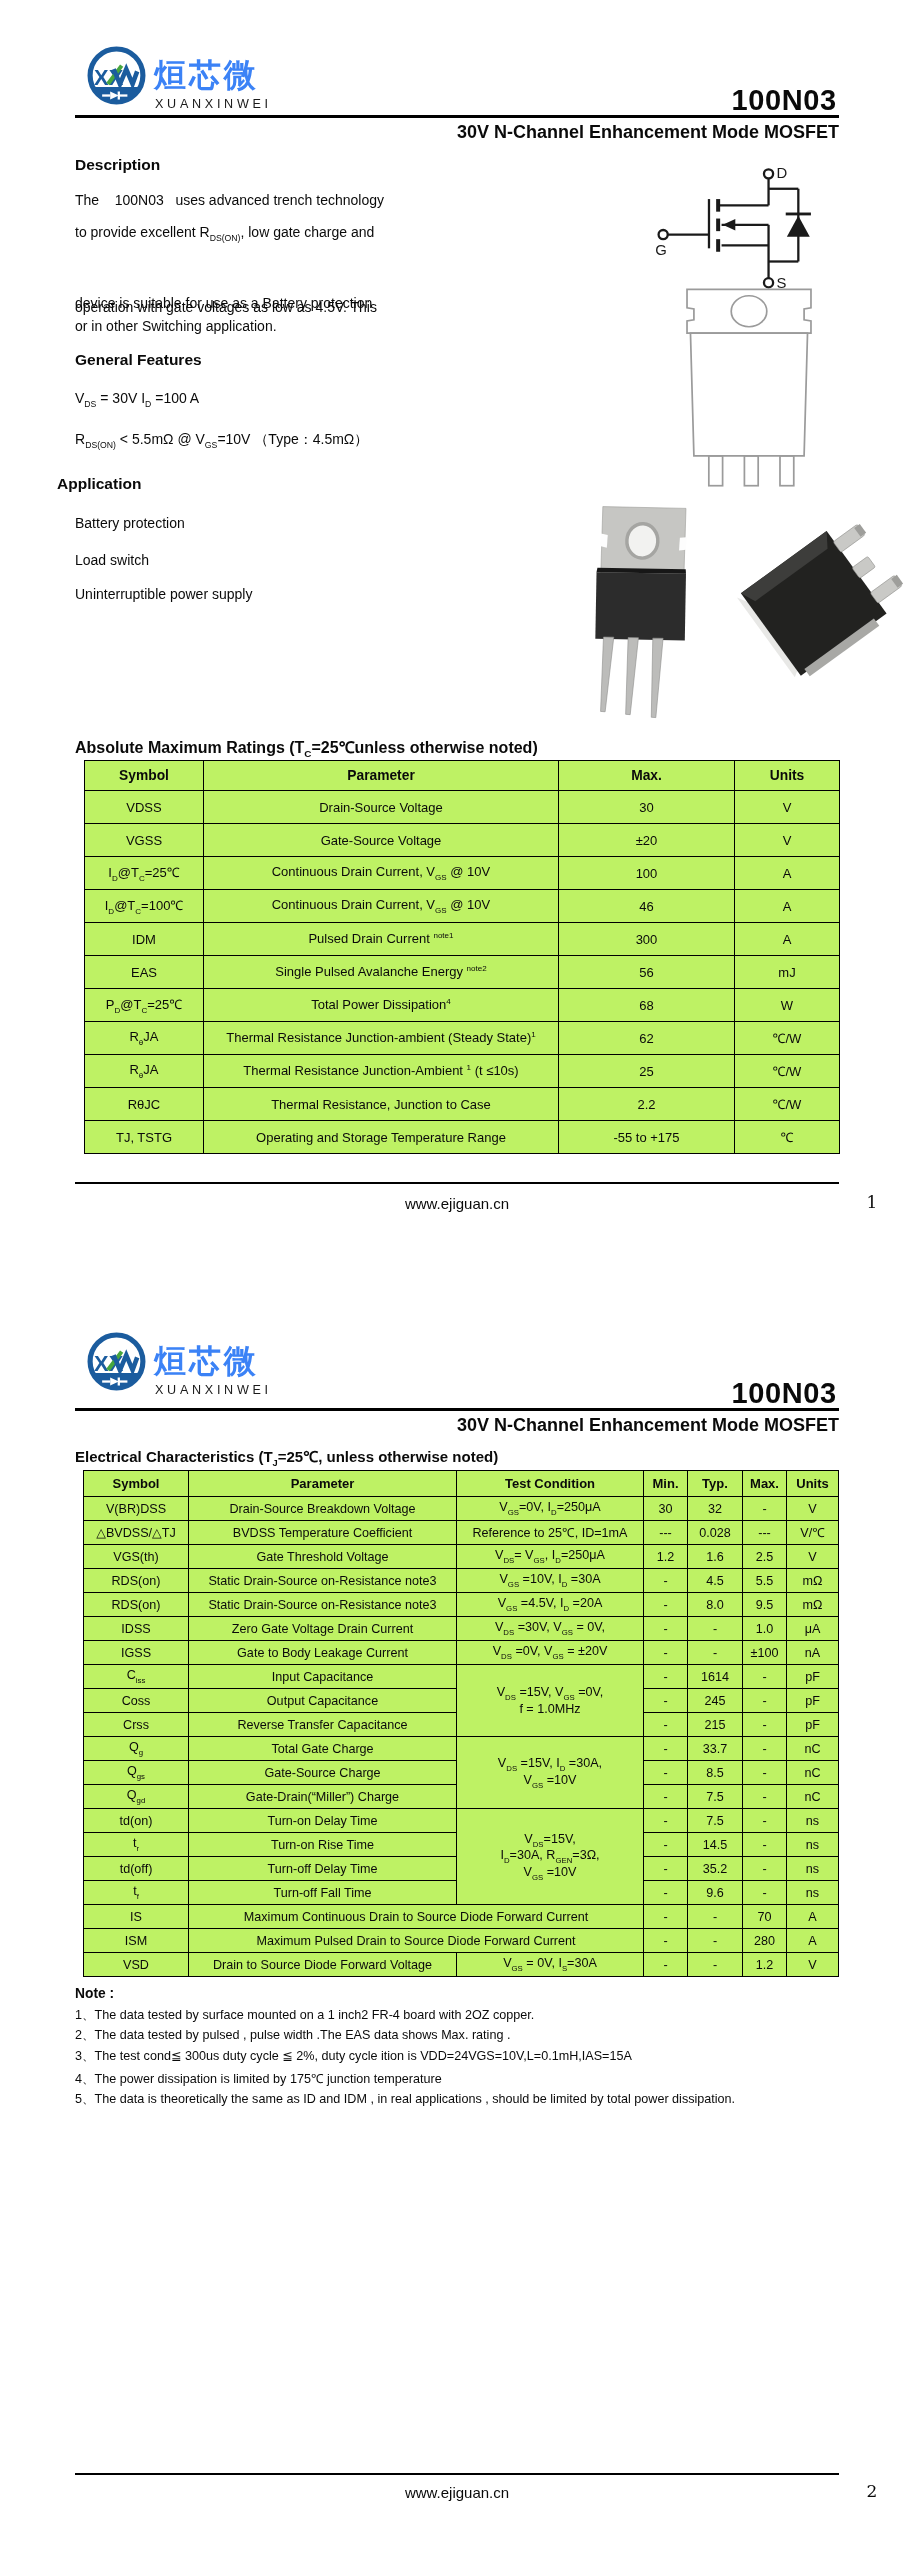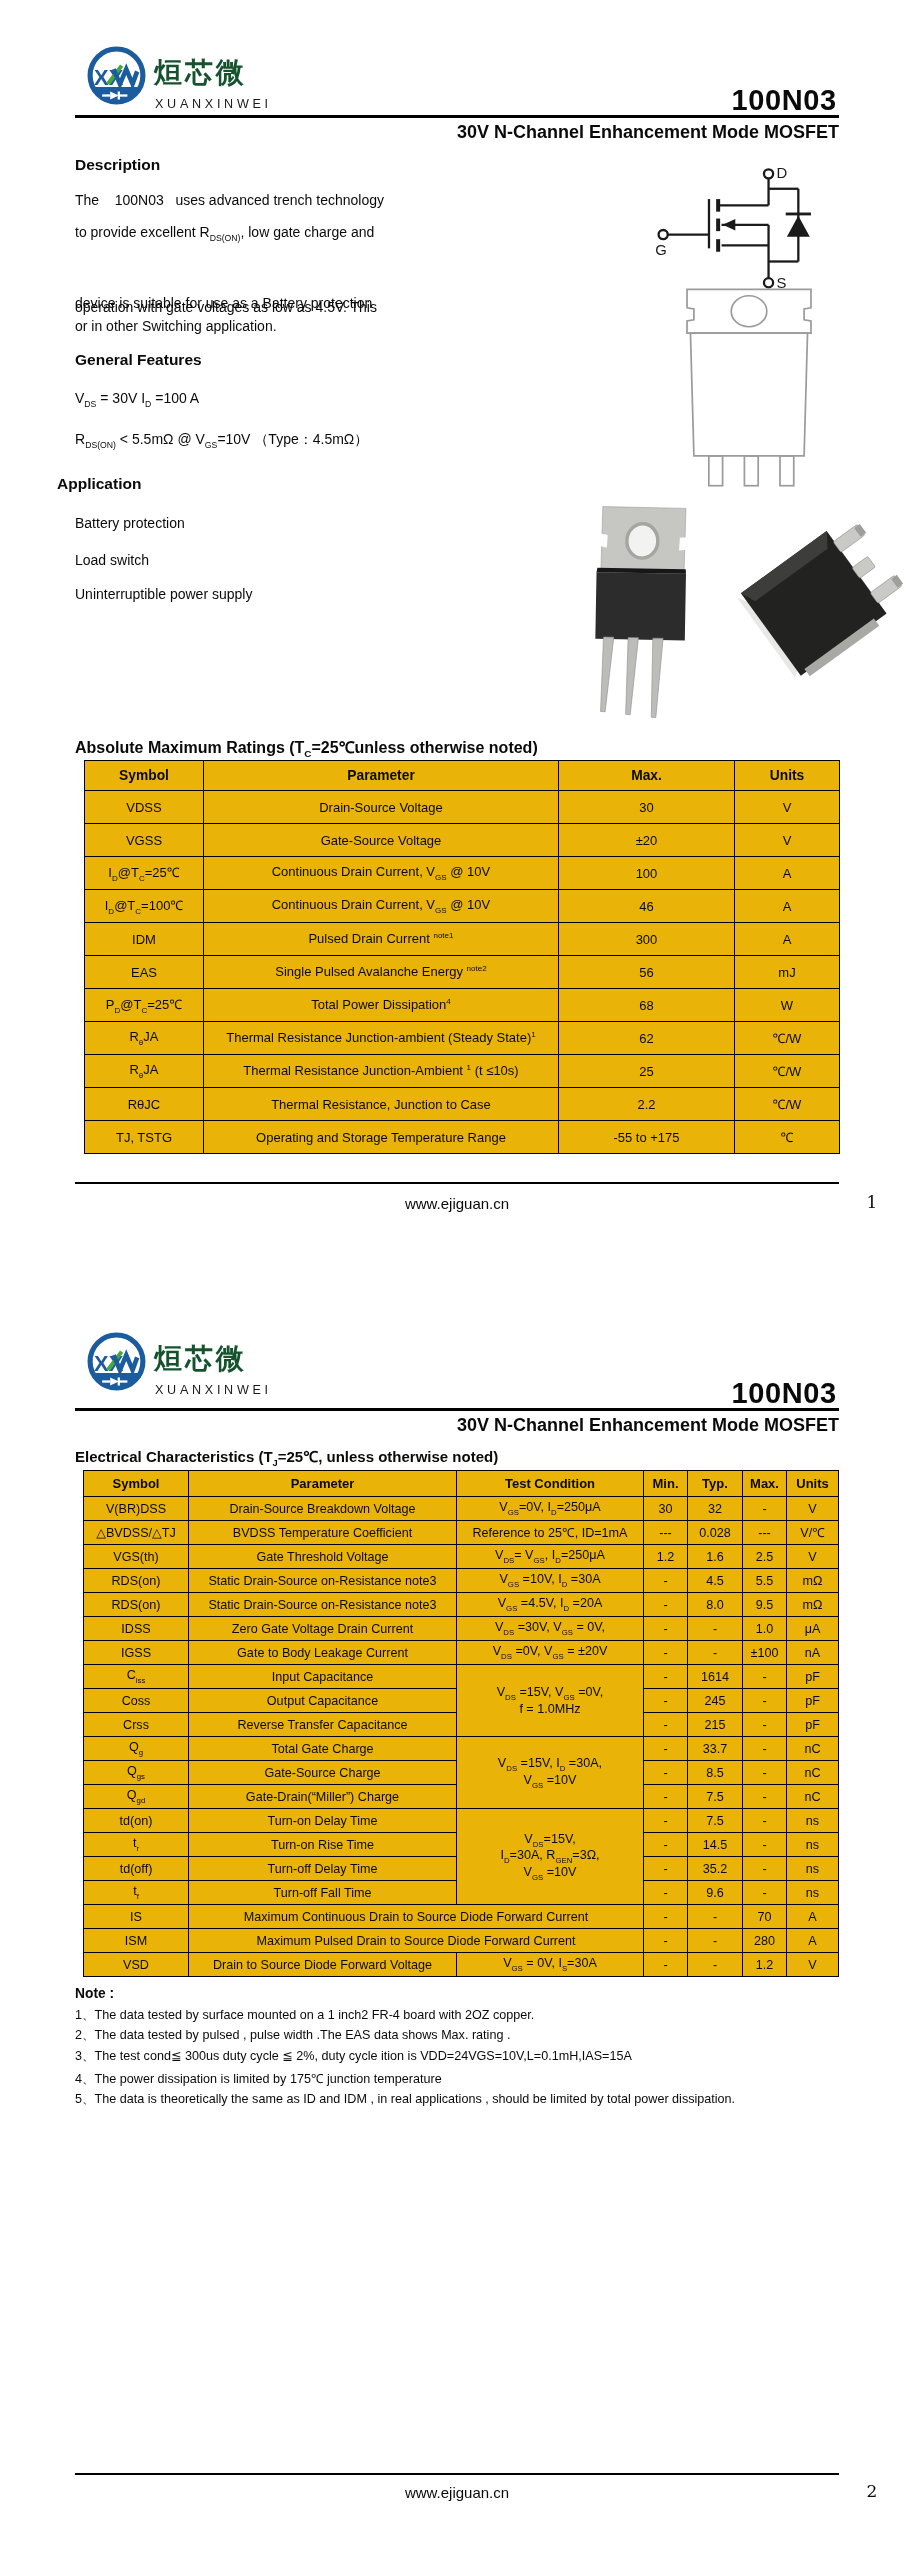--- a/index.html
+++ b/index.html
@@ -7,24 +7,24 @@
         font-family:"Liberation Sans",sans-serif;color:#0a0a0a;overflow:hidden;}
   .abs{position:absolute;}
   .rule{position:absolute;background:#000;}
   .heading{font-weight:bold;font-size:15.5px;}
   .body-text{font-size:14px;}
   .pre{white-space:pre-wrap;}
   .pn{position:absolute;right:72px;font-size:29px;font-weight:bold;letter-spacing:0.6px;}
   .pn .pn-text{border-bottom:2.3px solid #000;padding:0 2.3px 0 4.6px;}
   .subtitle{position:absolute;right:72px;font-size:18px;font-weight:bold;}
   .logo{position:absolute;width:241px;height:72px;}
-  .logo .zh{position:absolute;left:68px;top:9.2px;font-size:28px;font-weight:bold;letter-spacing:2.9px;
-            font-family:"DejaVu Sans",sans-serif;color:#14532d;}
+  .logo .zh{position:absolute;left:68px;top:9.2px;font-size:32px;font-weight:bold;letter-spacing:2.9px;
+            font-family:"DejaVu Sans",sans-serif;color:#3b82f6;}
   .logo .en{position:absolute;left:69px;top:52px;font-size:12.6px;letter-spacing:3.7px;color:#1a1a1a;}
-  table{border-collapse:collapse;table-layout:fixed;background:#eab308;}
+  table{border-collapse:collapse;table-layout:fixed;background:#bef264;}
   .dtable{position:absolute;border:1.7px solid #000;}
   .dtable th,.dtable td{border:1.1px solid #000;text-align:center;vertical-align:middle;padding:0 2.3px;overflow:hidden;}
   .t1{width:754px;}
   .t1 th{height:29px;font-size:13.8px;}
   .t1 td{height:32px;font-size:13px;}
   .t2{width:755px;}
   .t2 th{height:25px;font-size:13px;}
   .t2 td{height:23px;font-size:12.6px;white-space:pre-line;}
   sub{font-size:62%;} sup{font-size:62%;}
   .note-label{font-weight:bold;font-size:13.8px;}

